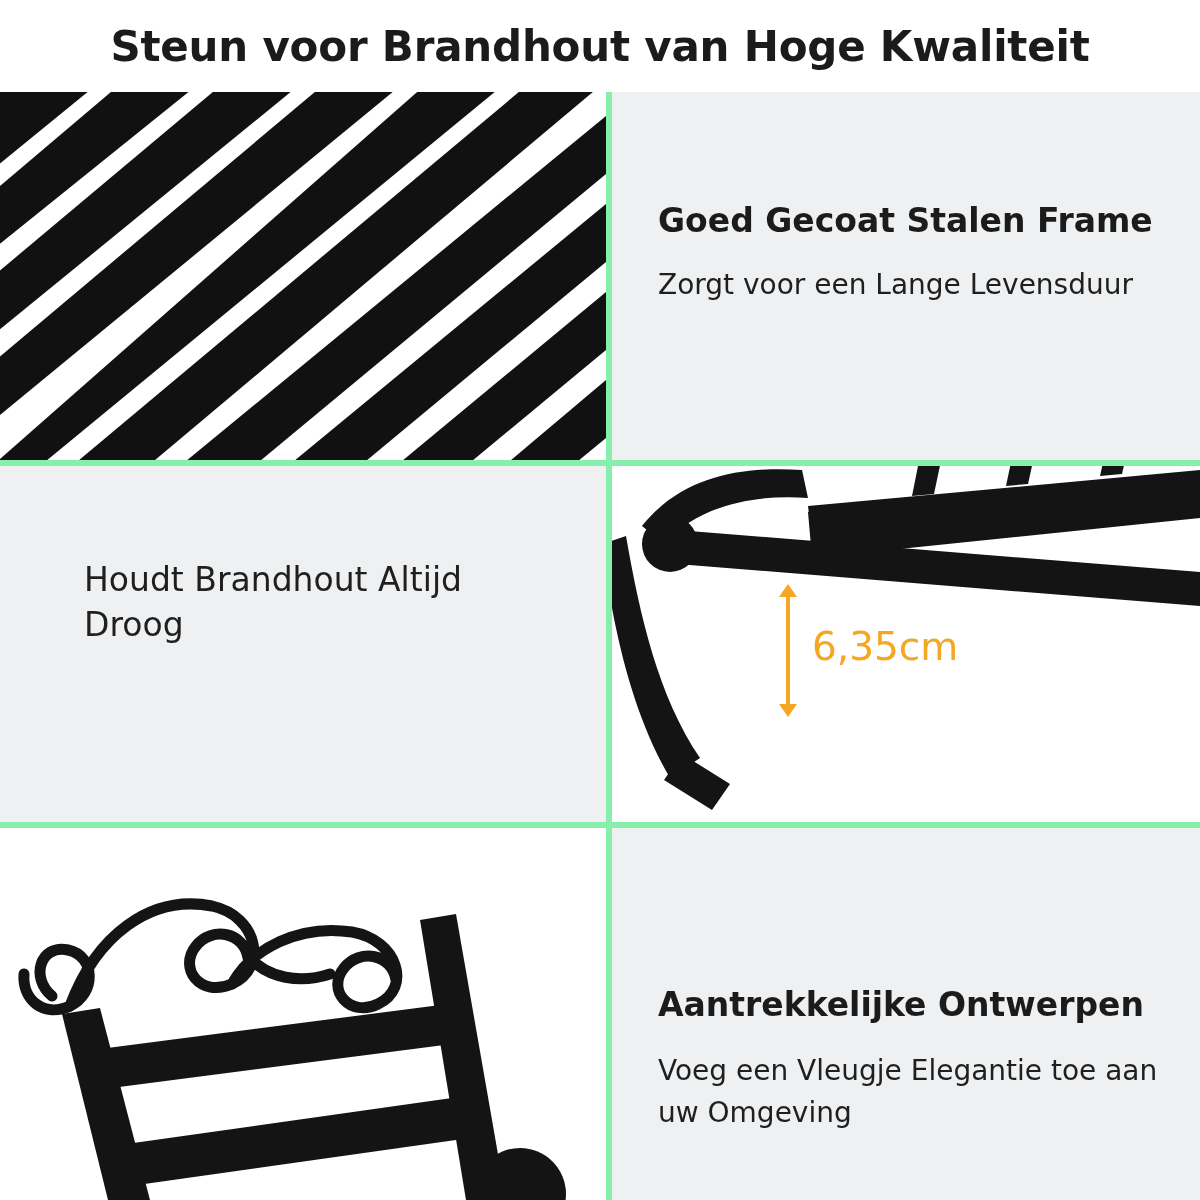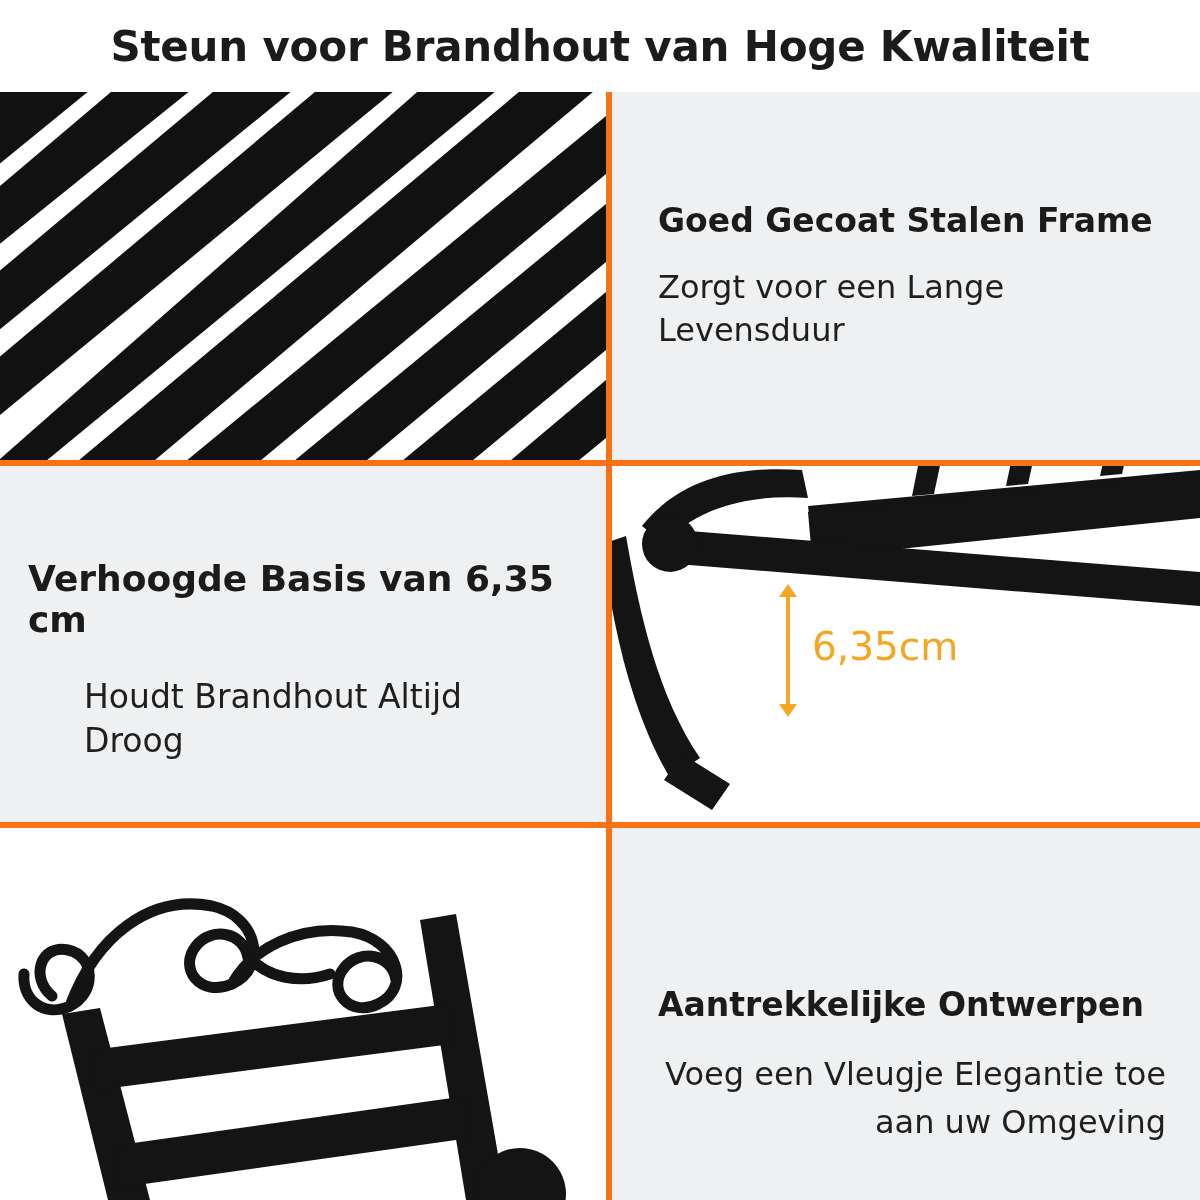--- a/index.html
+++ b/index.html
@@ -10,21 +10,21 @@
   body {
     width: 1200px;
     height: 1200px;
     font-family: "DejaVu Sans", "Liberation Sans", sans-serif;
     overflow: hidden;
   }
   .page {
     position: relative;
     width: 1200px;
     height: 1200px;
-    background: #f97316;
+    background: #86efac;
     box-sizing: border-box;
   }
 
   
   .title-bar {
     position: absolute;
     top: 0;
     left: 0;
     width: 1200px;
     height: 92px;
@@ -72,35 +72,35 @@
     padding: 0 38px;
   }
   .headline {
     font-size: 33px;
     font-weight: bold;
     color: #1b1b1b;
     margin: 0 0 26px 0;
     line-height: 1.15;
   }
   .subline {
-    font-size: 32px;
+    font-size: 28px;
     color: #1f1f1f;
     margin: 0;
     line-height: 1.35;
   }
 
   
   #cell-frame .txt-wrap { top: 110px; padding-left: 42px; }
   
   #cell-base .txt-wrap  { top: 92px; padding-left: 24px; text-align: left; }
   #cell-base .headline  { font-size: 36px; margin-bottom: 34px; }
   #cell-base .subline   { font-size: 33px; padding-left: 56px; }
   
   #cell-design .txt-wrap { top: 158px; padding-left: 42px; }
-  #cell-design .subline  { line-height: 1.5; text-align: right; }
+  #cell-design .subline  { line-height: 1.5; }
 
   
   .grate {
     position: absolute;
     inset: 0;
     background: #ffffff;
   }
   .grate-edge {
     position: absolute;
     background: #111111;
@@ -182,21 +182,20 @@
 
     <div class="cell text r1 cR" id="cell-frame">
       <div class="txt-wrap">
         <h2 class="headline">Goed Gecoat Stalen Frame</h2>
         <p class="subline">Zorgt voor een Lange Levensduur</p>
       </div>
     </div>
 
     <div class="cell text r2 cL" id="cell-base">
       <div class="txt-wrap">
-        <h2 class="headline">Verhoogde Basis van 6,35 cm</h2>
         <p class="subline">Houdt Brandhout Altijd Droog</p>
       </div>
     </div>
 
     <div class="cell photo r2 cR" id="cell-rack">
       <div class="rack">
         <svg width="588" height="356" viewBox="0 0 588 356">
           <g fill="#141414">
 
             <path d="M30,60 C70,10 130,0 190,4 L196,32 C140,28 86,40 52,78 Z"></path>

